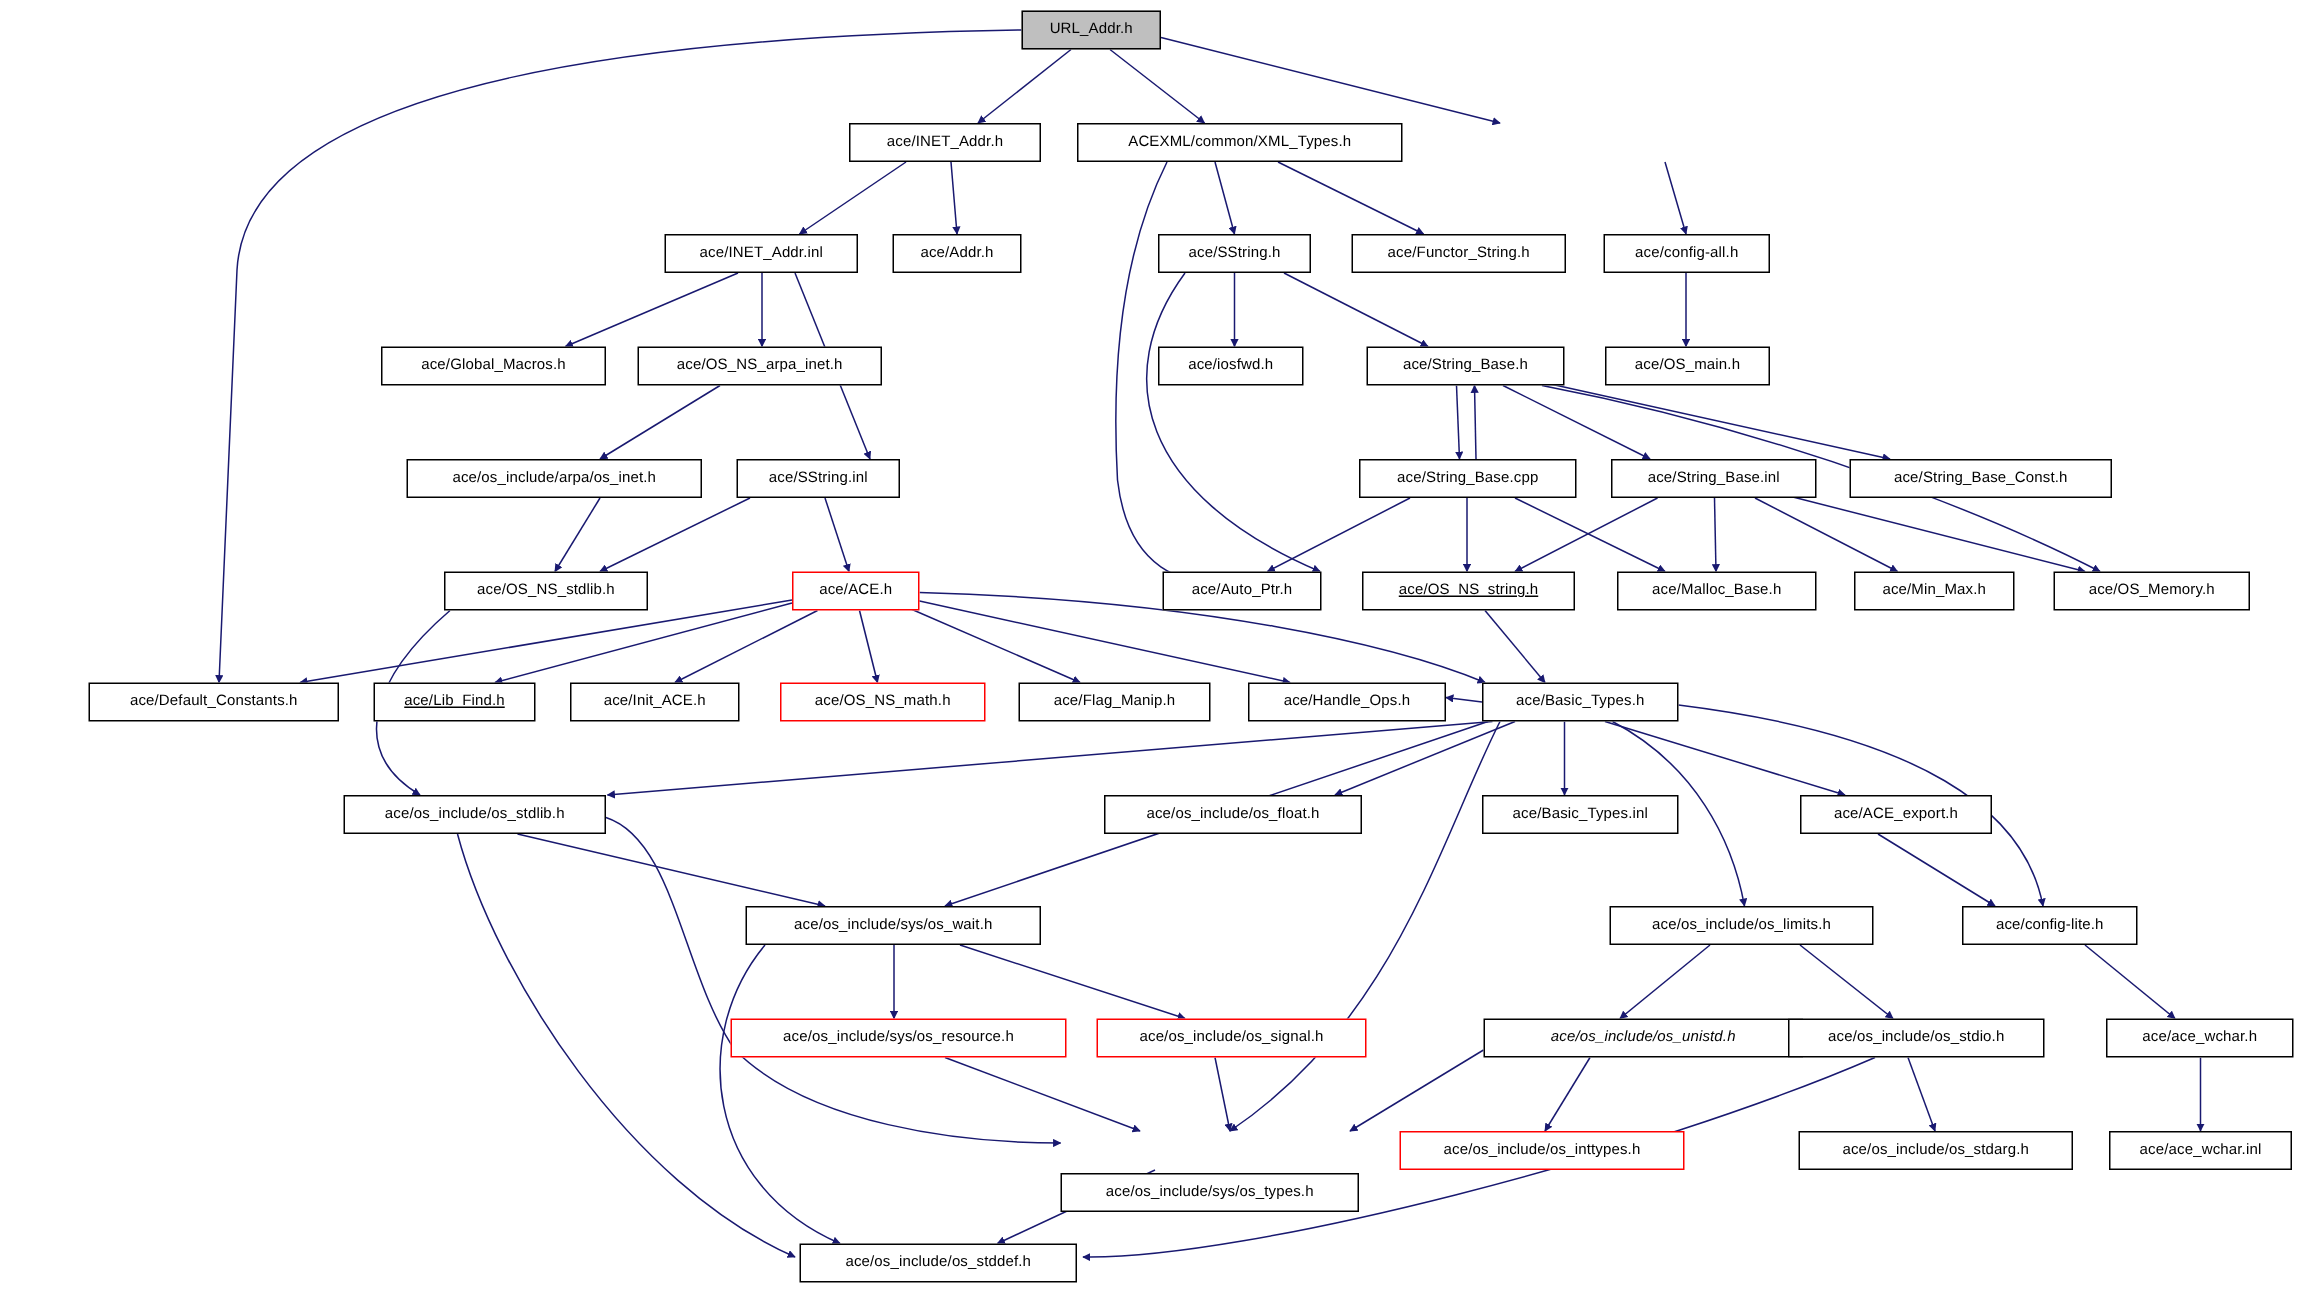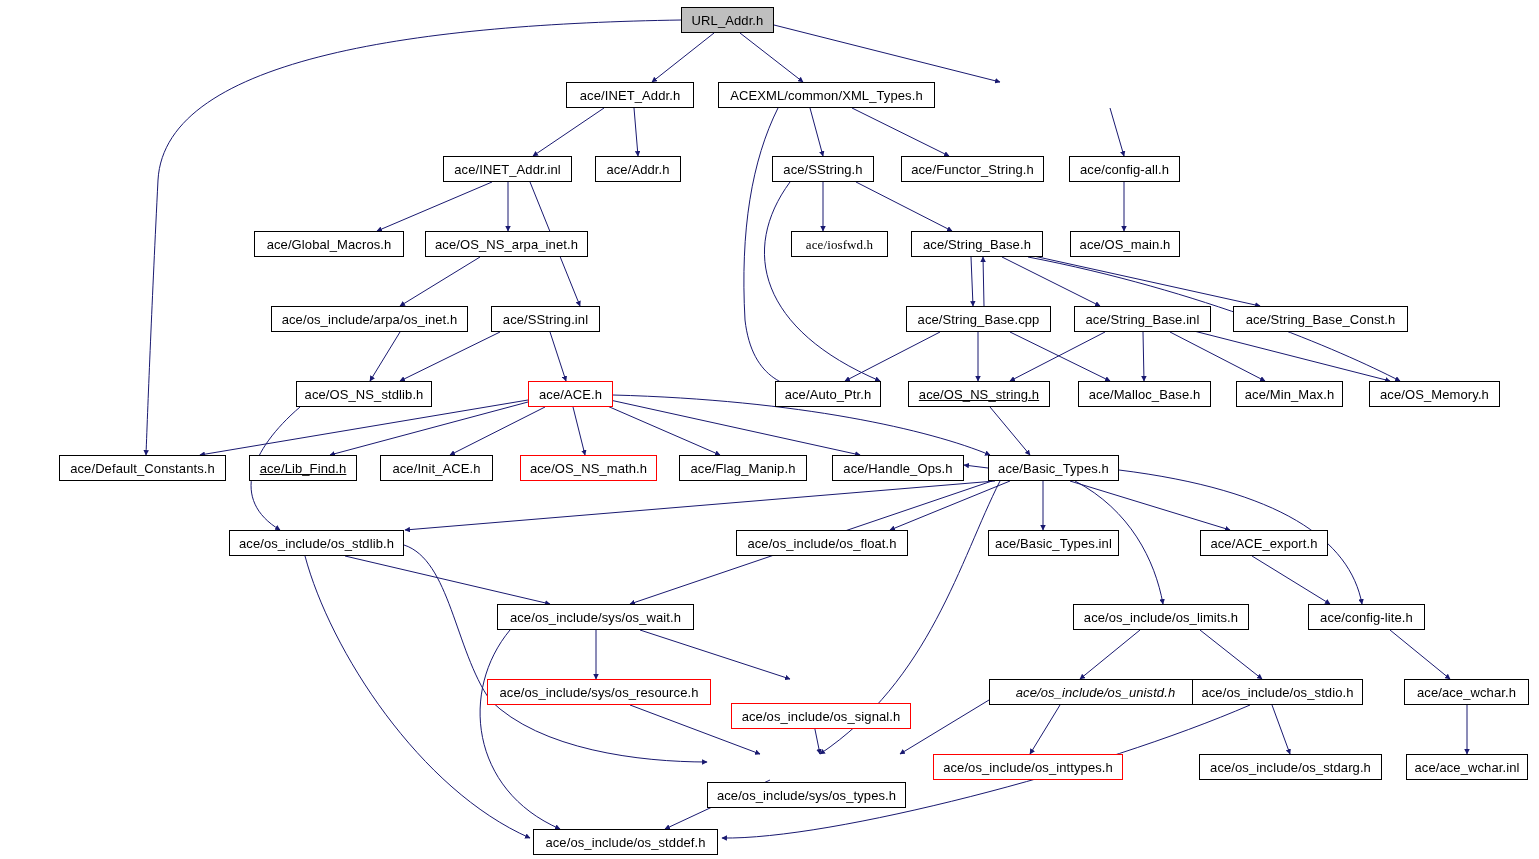--- a/index.html
+++ b/index.html
@@ -33,21 +33,21 @@
   }
   .node {
     position: absolute;
     box-sizing: border-box;
     display: flex;
     align-items: center;
     justify-content: center;
     background: #ffffff;
     border: 1px solid #000000;
     color: #000000;
-    font-size: 13px;
+    font-size: 10px;
     line-height: 1;
     white-space: nowrap;
     letter-spacing: 0.1px;
     height: 26px;
   }
   .node.red {
     border-color: #ff0000;
   }
   .node.root {
     background: #bfbfbf;
@@ -166,21 +166,21 @@
       </div>
       <div class="node" style="left: 1069px; top: 156px; width: 111px;">
         <span class="node-label">ace/config-all.h</span>
       </div>
       <div class="node" style="left: 254px; top: 231px; width: 150px;">
         <span class="node-label">ace/Global_Macros.h</span>
       </div>
       <div class="node" style="left: 425px; top: 231px; width: 163px;">
         <span class="node-label">ace/OS_NS_arpa_inet.h</span>
       </div>
-      <div class="node" style="left: 791px; top: 231px; width: 97px; font-family: Liberation Serif, serif;">
+      <div class="node" style="left: 772px; top: 231px; width: 97px;">
         <span class="node-label">ace/iosfwd.h</span>
       </div>
       <div class="node" style="left: 911px; top: 231px; width: 132px;">
         <span class="node-label">ace/String_Base.h</span>
       </div>
       <div class="node" style="left: 1070px; top: 231px; width: 110px;">
         <span class="node-label">ace/OS_main.h</span>
       </div>
       <div class="node" style="left: 271px; top: 306px; width: 197px;">
         <span class="node-label">ace/os_include/arpa/os_inet.h</span>
@@ -256,21 +256,21 @@
       </div>
       <div class="node" style="left: 1073px; top: 604px; width: 176px;">
         <span class="node-label">ace/os_include/os_limits.h</span>
       </div>
       <div class="node" style="left: 1308px; top: 604px; width: 117px;">
         <span class="node-label">ace/config-lite.h</span>
       </div>
       <div class="node red" style="left: 487px; top: 679px; width: 224px;">
         <span class="node-label">ace/os_include/sys/os_resource.h</span>
       </div>
-      <div class="node red" style="left: 731px; top: 679px; width: 180px; margin-top: 24px;">
+      <div class="node red" style="left: 731px; top: 679px; width: 180px;">
         <span class="node-label">ace/os_include/os_signal.h</span>
       </div>
       <div class="node" style="left: 989px; top: 679px; width: 213px; font-style: italic;">
         <span class="node-label">ace/os_include/os_unistd.h</span>
       </div>
       <div class="node" style="left: 1192px; top: 679px; width: 171px;">
         <span class="node-label">ace/os_include/os_stdio.h</span>
       </div>
       <div class="node" style="left: 1404px; top: 679px; width: 125px;">
         <span class="node-label">ace/ace_wchar.h</span>

